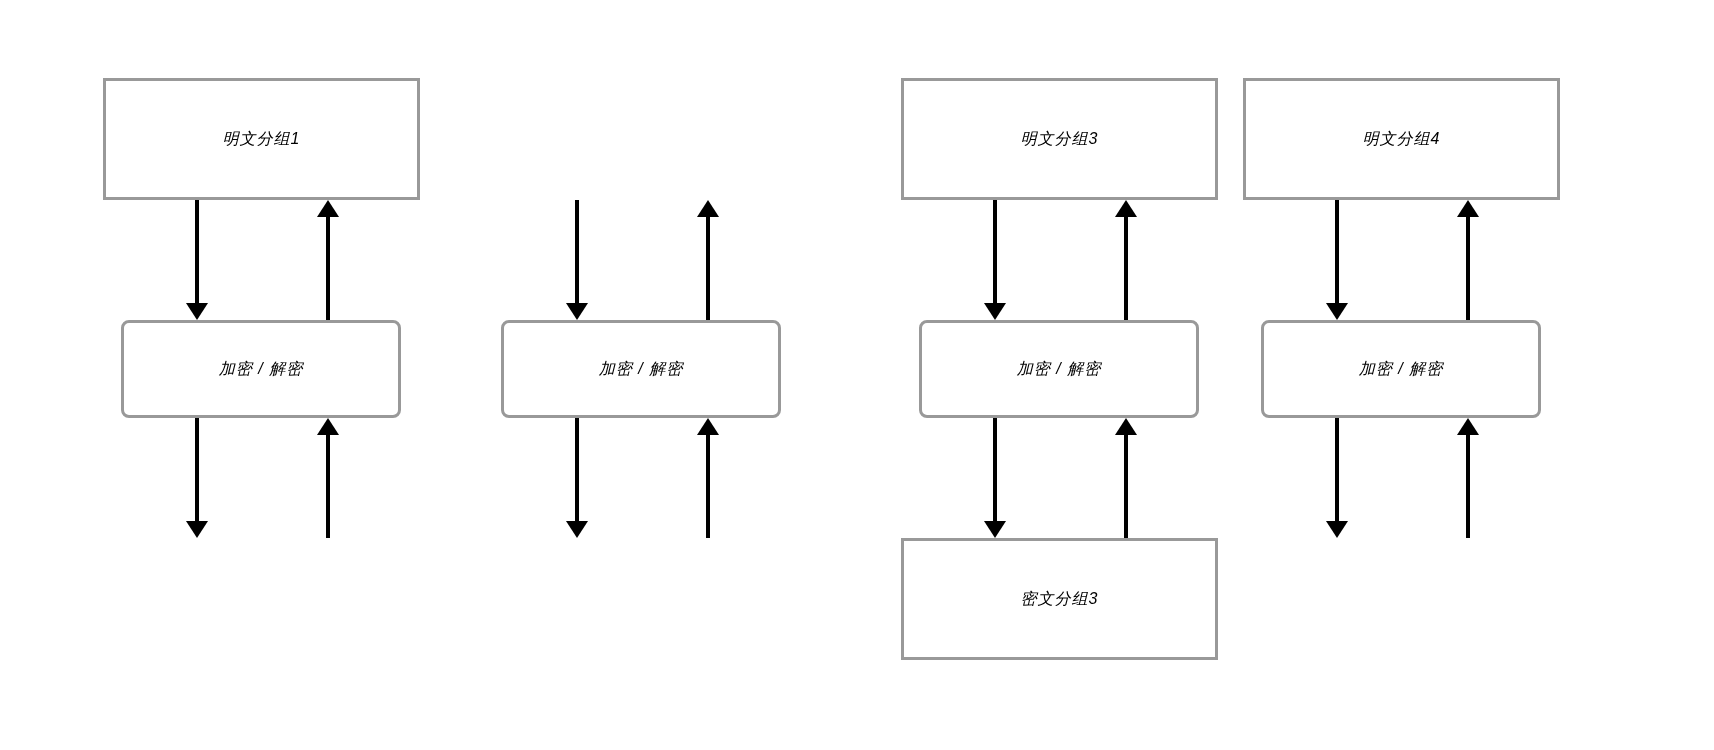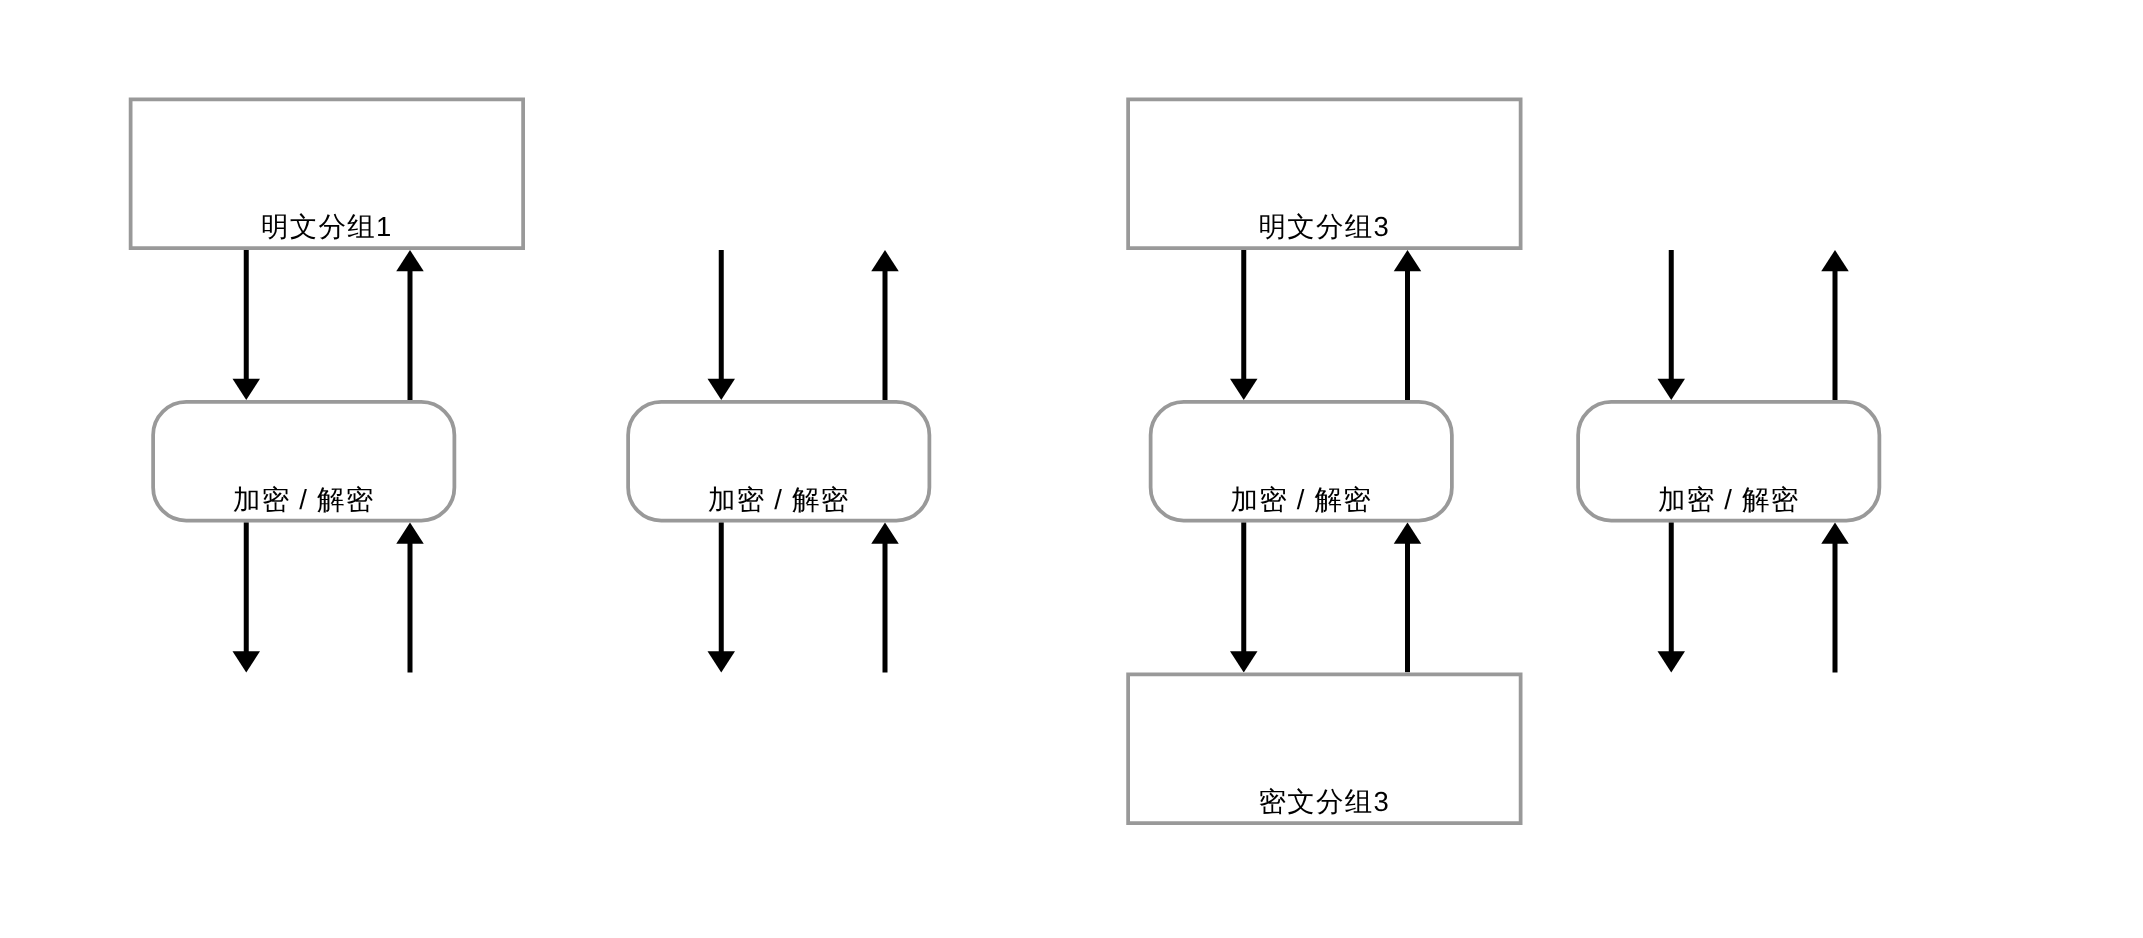--- a/index.html
+++ b/index.html
@@ -22,40 +22,41 @@
     top: 78px;
     width: 317px;
     height: 584px;
   }
   .node {
     position: absolute;
     box-sizing: border-box;
     background: #ffffff;
     border: 3px solid var(--box_border, #999999);
     display: flex;
-    align-items: flex-end;
+    align-items: center;
     justify-content: center;
     color: var(--text, #000000);
-    font-size: 22px;
+    font-size: 16px;
     letter-spacing: 1px;
     white-space: nowrap;
+    font-style: italic;
   }
   .node.block {
     left: 0;
     width: 317px;
     height: 122px;
   }
   .node.top-block    { top: 0; }
   .node.bottom-block { top: 460px; }
   .node.process-block {
     top: 242px;
     left: 18px;
-    width: 244px;
+    width: 280px;
     height: 98px;
-    border-radius: 28px;
+    border-radius: 8px;
     border-color: var(--box_border, #999999);
   }
   .arrow {
     position: absolute;
     width: 22px;
     height: 120px;
   }
   .arrow.upper { top: 122px; }
   .arrow.lower { top: 340px; }
   .arrow.down-pos { left: 83px; }
@@ -159,20 +160,23 @@
     <div class="arrow lower up-pos dir-up">
         <div class="line"></div>
         <div class="head"></div>
       </div>
     <div class="node block bottom-block">
       <span>密文分组3</span>
     </div>
   </div>
 
   <div class="column" style="left:1243px">
+    <div class="node block top-block">
+      <span>明文分组4</span>
+    </div>
     <div class="arrow upper down-pos dir-down">
         <div class="line"></div>
         <div class="head"></div>
       </div>
     <div class="arrow upper up-pos dir-up">
         <div class="line"></div>
         <div class="head"></div>
       </div>
     <div class="node process-block">
       <span>加密 / 解密</span>

